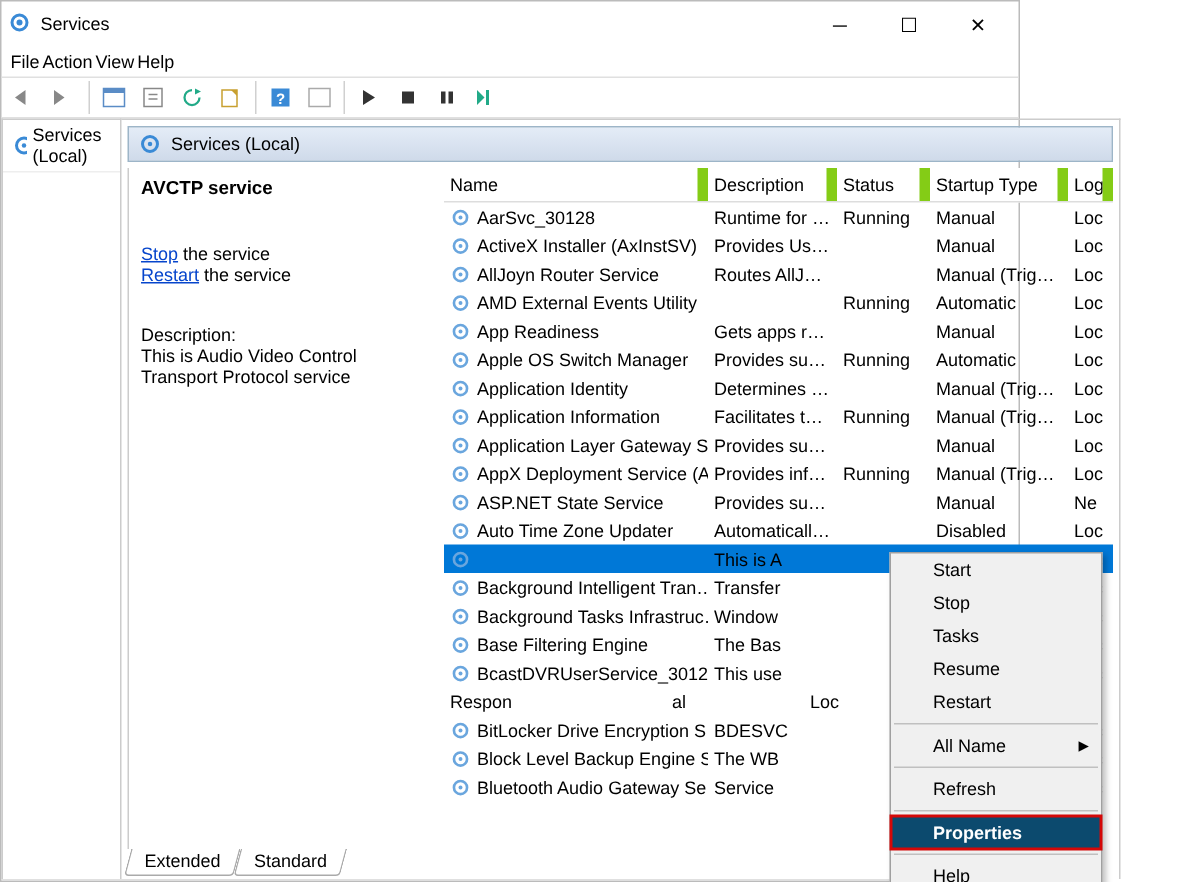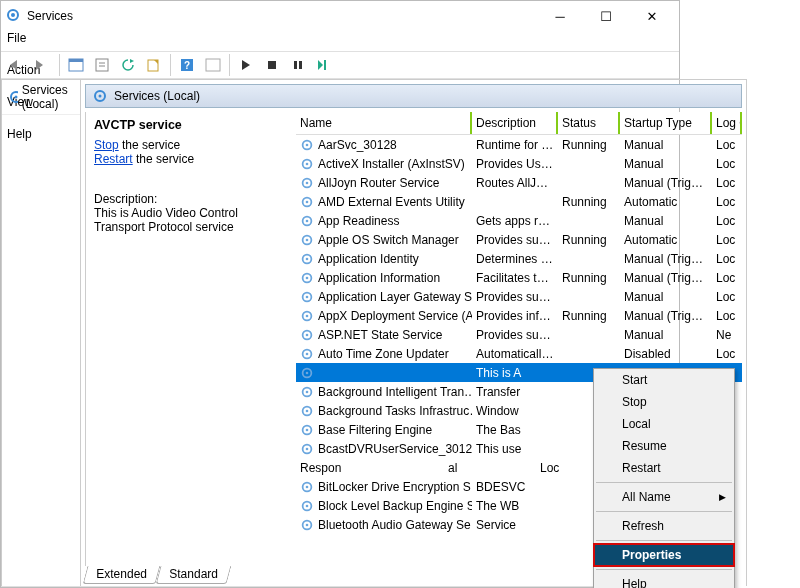--- a/index.html
+++ b/index.html
@@ -12,42 +12,42 @@
     width: 800px; height: 588px;
     overflow: hidden;
     position: relative;
   }
   .window { border:1px solid #bbb; width:680px; height:588px; display:flex; flex-direction:column;}
   .titlebar { height:30px; display:flex; align-items:center; padding:0 4px; }
   .titlebar .icon { margin-right:6px; }
   .titlebar-title { flex:0 0 auto; font-size:12px;}
   .titlebar-spacer { flex:1;}
   .winbtn { width:46px; height:30px; display:flex; align-items:center; justify-content:center; font-size:13px; }
-  .menubar { height:20px; display:flex; padding:0 6px; gap:18px; font-size:12px;flex-direction:column; }
+  .menubar { height:20px; display:flex; align-items:center; padding:0 6px; gap:2px; font-size:12px; }
   .menuitem { cursor:default; }
   .toolbar { height:28px; border-top:1px solid #e0e0e0; border-bottom:1px solid #e0e0e0; display:flex; align-items:center; padding:0 4px; gap:2px;}
   .tbbtn { width:24px; height:24px; display:flex; align-items:center; justify-content:center; border:1px solid transparent;}
   .tbsep { width:1px; height:22px; background:#d0d0d0; margin:0 2px;}
   .body { flex:1; display:flex; border-bottom:1px solid #e0e0e0;}
   .left-pane { width:156px; border-right:1px solid #ccc; border-left:1px solid #ccc; border-top:1px solid #ccc; display:flex; flex-direction:column;}
   .left-pane-header { display:flex; align-items:center; gap:4px; padding:3px 6px; border-bottom:1px solid #eee;}
   .right-pane { flex:1; display:flex; flex-direction:column; border-top:1px solid #ccc; border-right:1px solid #ccc;}
   .rp-header { background:linear-gradient(#e4ecf7,#cfdaea); border:1px solid #9db5c8; margin:4px; padding:3px 6px; display:flex; align-items:center; gap:6px;}
   .rp-body { flex:1; display:flex; margin:0 4px 0 4px; border-left:1px solid #ccc; overflow:hidden;}
   .detail-pane { width:210px; padding:6px 8px; border-right:1px solid transparent;}
   .detail-title { font-weight:bold; font-size:12.5px;}
-  .detail-links { margin-top:6px; }
+  .detail-links { margin-top:30px; }
   .detail-links a { color:#0645cc; text-decoration:underline; cursor:pointer;}
   .detail-desc { margin-top:26px; }
   .list-pane { flex:1; display:flex; flex-direction:column; overflow:hidden; position:relative;}
   .list-header { display:flex; border-bottom:1px solid #ddd; background:#fff; font-size:12px;}
-  .list-header .col { padding:4px 6px 4px 4px; border-right:2px solid #84cc16; white-space:nowrap; overflow:hidden;}
+  .list-header .col { padding:4px 6px 4px 4px; border-right:7px solid #84cc16; white-space:nowrap; overflow:hidden;}
   .list-body { flex:1; overflow:hidden;}
   .row { display:flex; height:19px; align-items:center; font-size:12px;}
-  .row.selected { background:#0078d7; color:#ffffff;}
+  .row.selected { background:#0078d7; color:#000000;}
   .cell { padding:0 4px; white-space:nowrap; overflow:hidden; text-overflow:ellipsis;}
   .cell.name { display:flex; align-items:center; gap:4px;}
   .gear-icon { flex-shrink:0; }
   .tabs { display:flex; margin:0 4px 2px 4px;}
   .tab { border:1px solid #aaa; border-top:none; padding:1px 10px 2px; font-size:12px; background:#fff; position:relative; border-top-left-radius:0; border-top-right-radius:0; border-bottom-left-radius:3px; border-bottom-right-radius:3px; transform:skewX(-15deg);}
   .tab span { display:inline-block; transform:skewX(15deg);}
   .tab.active { background:#fff; font-weight:normal; }
   .statusbar { height:22px; display:flex; align-items:center; padding:0 4px; font-size:12px; border-top:1px solid #eee;}
   .context-menu { position:absolute; left:593px; top:368px; width:142px; background:#f0f0f0; border:1px solid #a0a0a0; box-shadow:2px 2px 4px rgba(0,0,0,0.25); font-size:12px; z-index:100;}
   .cm-item { height:22px; display:flex; align-items:center; padding:0 18px 0 28px; position:relative;}
@@ -474,21 +474,21 @@
         <div class="tab"><span>Standard</span></div>
       </div>
     </div>
   </div>
 
 </div>
 
 <div class="context-menu">
   <div class="cm-item disabled">Start</div>
   <div class="cm-item">Stop</div>
-  <div class="cm-item disabled">Local</div>
+  <div class="cm-item disabled">Tasks</div>
   <div class="cm-item disabled">Resume</div>
   <div class="cm-item">Restart</div>
   <div class="cm-sep"></div>
   <div class="cm-item">
       <span>All Name</span>
       <span class="cm-arrow">▶</span>
     </div>
   <div class="cm-sep"></div>
   <div class="cm-item">Refresh</div>
   <div class="cm-sep"></div>

